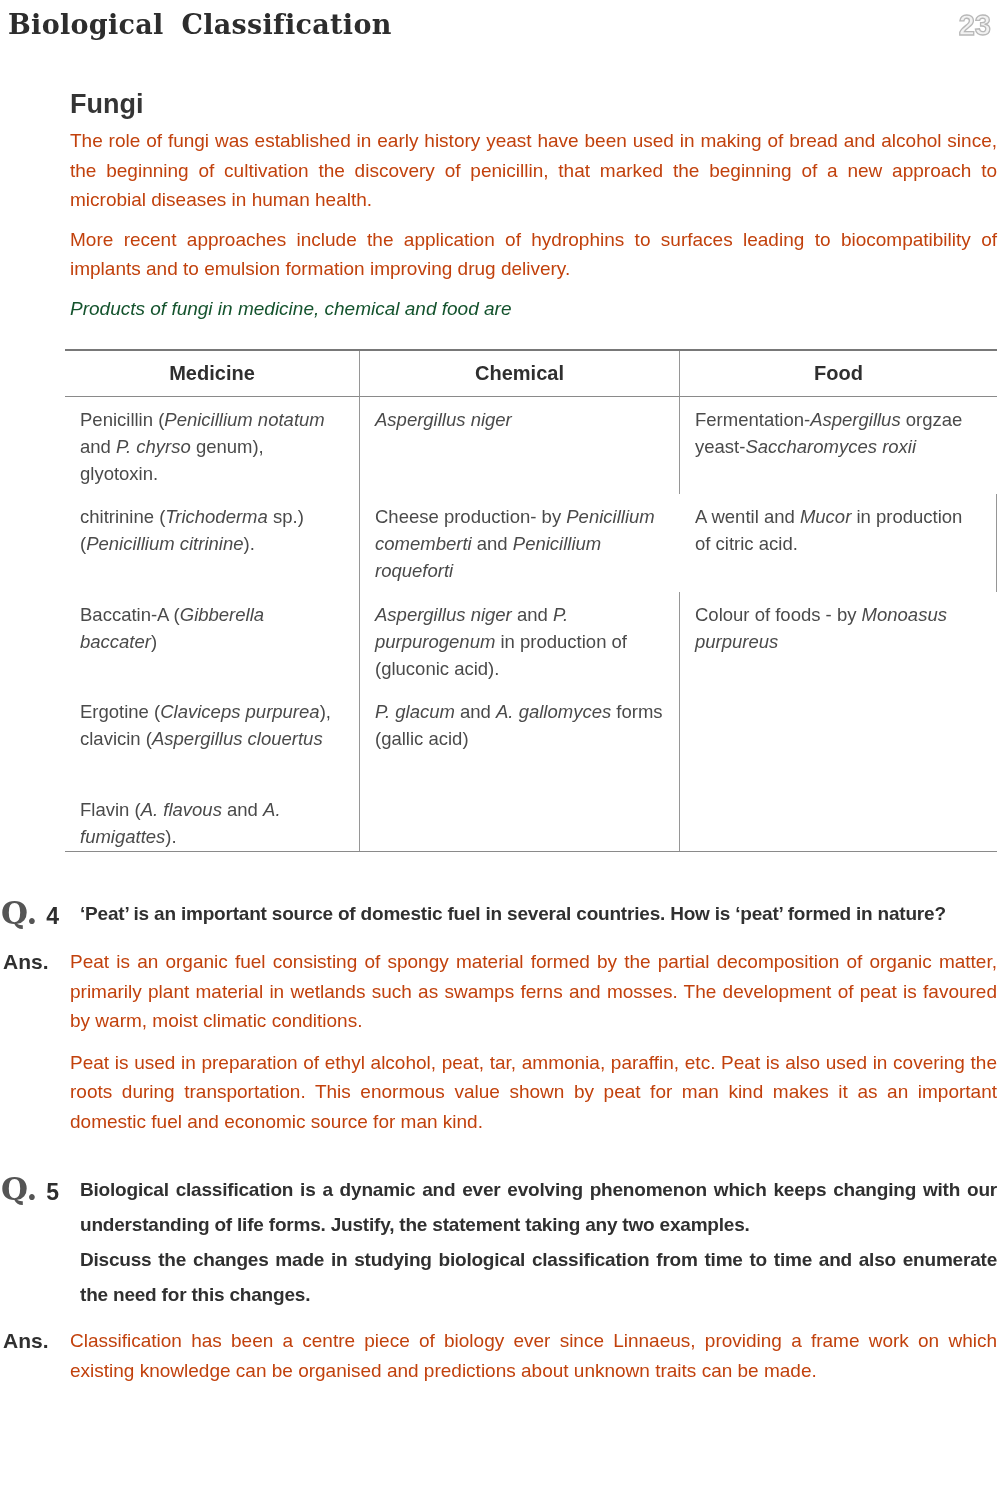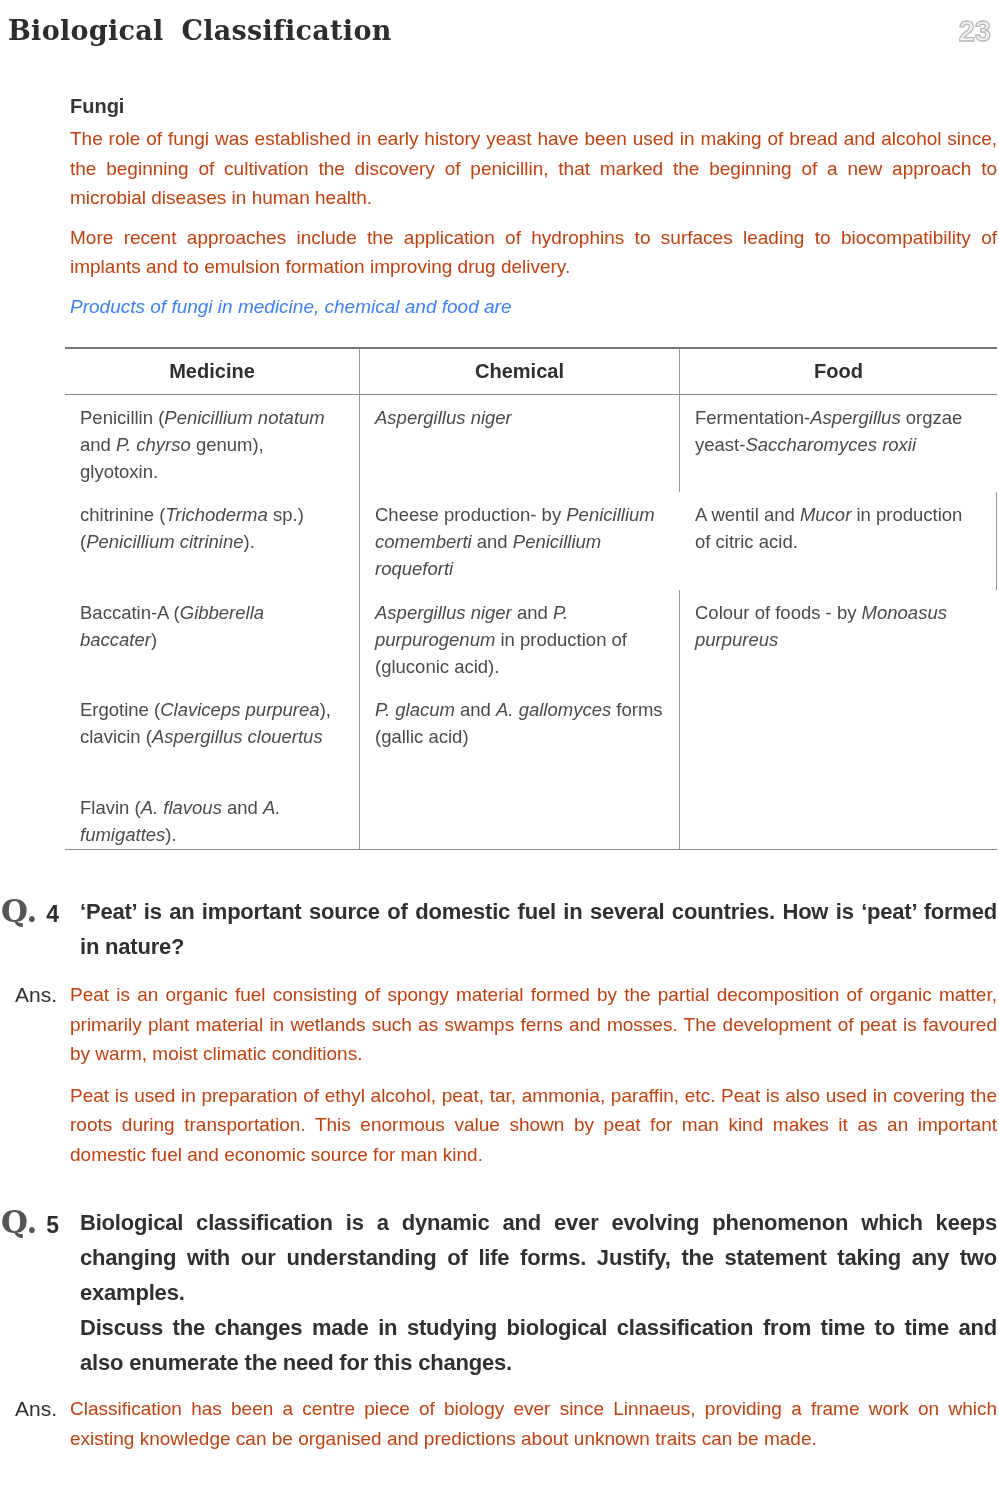--- a/index.html
+++ b/index.html
@@ -6,38 +6,38 @@
   html,body { background:#ffffff; }
   body {
     width:999px; height:1502px; overflow:hidden;
     font-family:"Liberation Sans", sans-serif;
     color:#414141;
     position:relative;
   }
   .page { width:999px; height:1502px; position:relative; background:#fff; }
 
   
-  .page-header { display:flex; justify-content:space-between; align-items:flex-start; padding:13px 4px 0 8px; }
+  .page-header { display:flex; justify-content:space-between; align-items:flex-start; padding:7px 4px 0 8px; }
   .page-title {
     font-family:"DejaVu Serif", serif;
     font-size:27px; font-weight:bold; color:#2d2d2d;
     letter-spacing:.3px; word-spacing:8px; line-height:36px;
   }
   .page-num {
     font-size:29px; line-height:36px; font-weight:bold;
     color:#f2f2f2; -webkit-text-stroke:1.3px #b8b8b8;
     padding-right:4px; font-family:"Liberation Sans", sans-serif;
   }
 
   
   .fungi { margin:46px 2px 0 70px; }
-  .fungi h2 { font-size:20px; font-weight:bold; color:#353535; margin-bottom:6px; }
+  .fungi h2 { font-size:27px; font-weight:bold; color:#353535; margin-bottom:6px; }
   .para { font-size:19px; line-height:29.5px; text-align:justify; color:#c2410c; }
   .fungi .para { margin-bottom:10px; }
-  .para.italic { font-style:italic; color:#3b82f6; margin-bottom:12px; text-align:left; }
+  .para.italic { font-style:italic; color:#14532d; margin-bottom:12px; text-align:left; }
 
   
   .ptable {
     margin:26px 2px 0 65px; width:932px;
     display:grid;
     grid-template-columns:295px 320px 317px;
     grid-template-rows:46px 97px 98px 97px 98px 64px;
     border-top:2px solid #787878;
     border-bottom:1.5px solid #8a8a8a;
   }
@@ -51,25 +51,25 @@
   .it { font-style:italic; }
 
   
   .qa { display:flex; margin-right:2px; }
   .qa-label { width:80px; flex-shrink:0; display:flex; align-items:baseline; padding-left:1px; }
   .q-mark {
     font-family:"DejaVu Serif", serif; font-weight:bold;
     font-size:31px; color:#555555; line-height:34px;
   }
   .q-num { font-size:23px; font-weight:bold; color:#2e2e2e; margin-left:9px; }
-  .ans-mark { font-size:21px; font-weight:normal; color:#303030; line-height:29.5px; padding-left:14px; }
+  .ans-mark { font-size:21px; font-weight:bold; color:#303030; line-height:29.5px; padding-left:2px; }
   .ans-label { width:70px; }
   .qa-body { flex:1; }
   .qtext {
-    font-size:22px; font-weight:bold; color:#303030;
+    font-size:19px; font-weight:bold; color:#303030;
     line-height:35px; text-align:justify; letter-spacing:-0.2px;
   }
   .qtext + .qtext { }
   .ans-body .para + .para { margin-top:12px; }
 
   .q4 { margin-top:44px; }
   .ans4 { margin-top:16px; }
   .q5 { margin-top:36px; }
   .ans5 { margin-top:14px; }
 </style>

